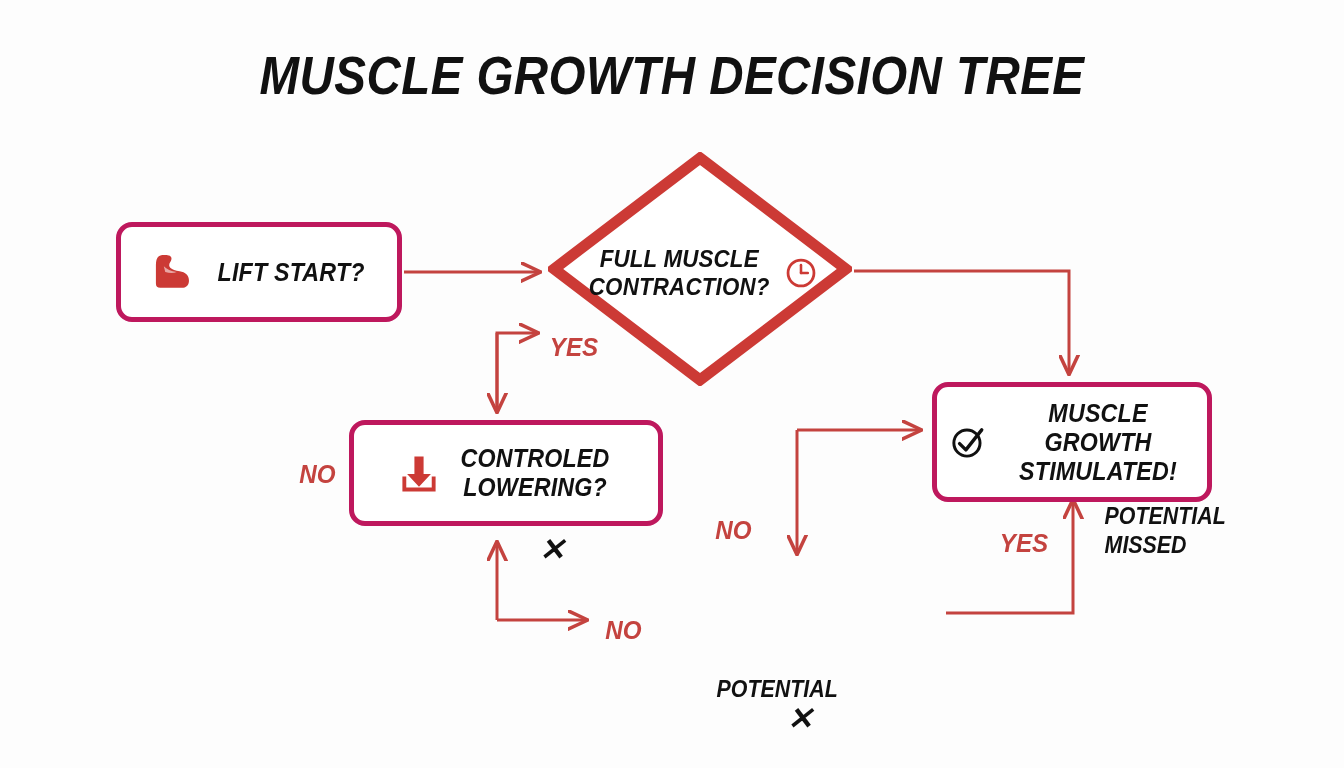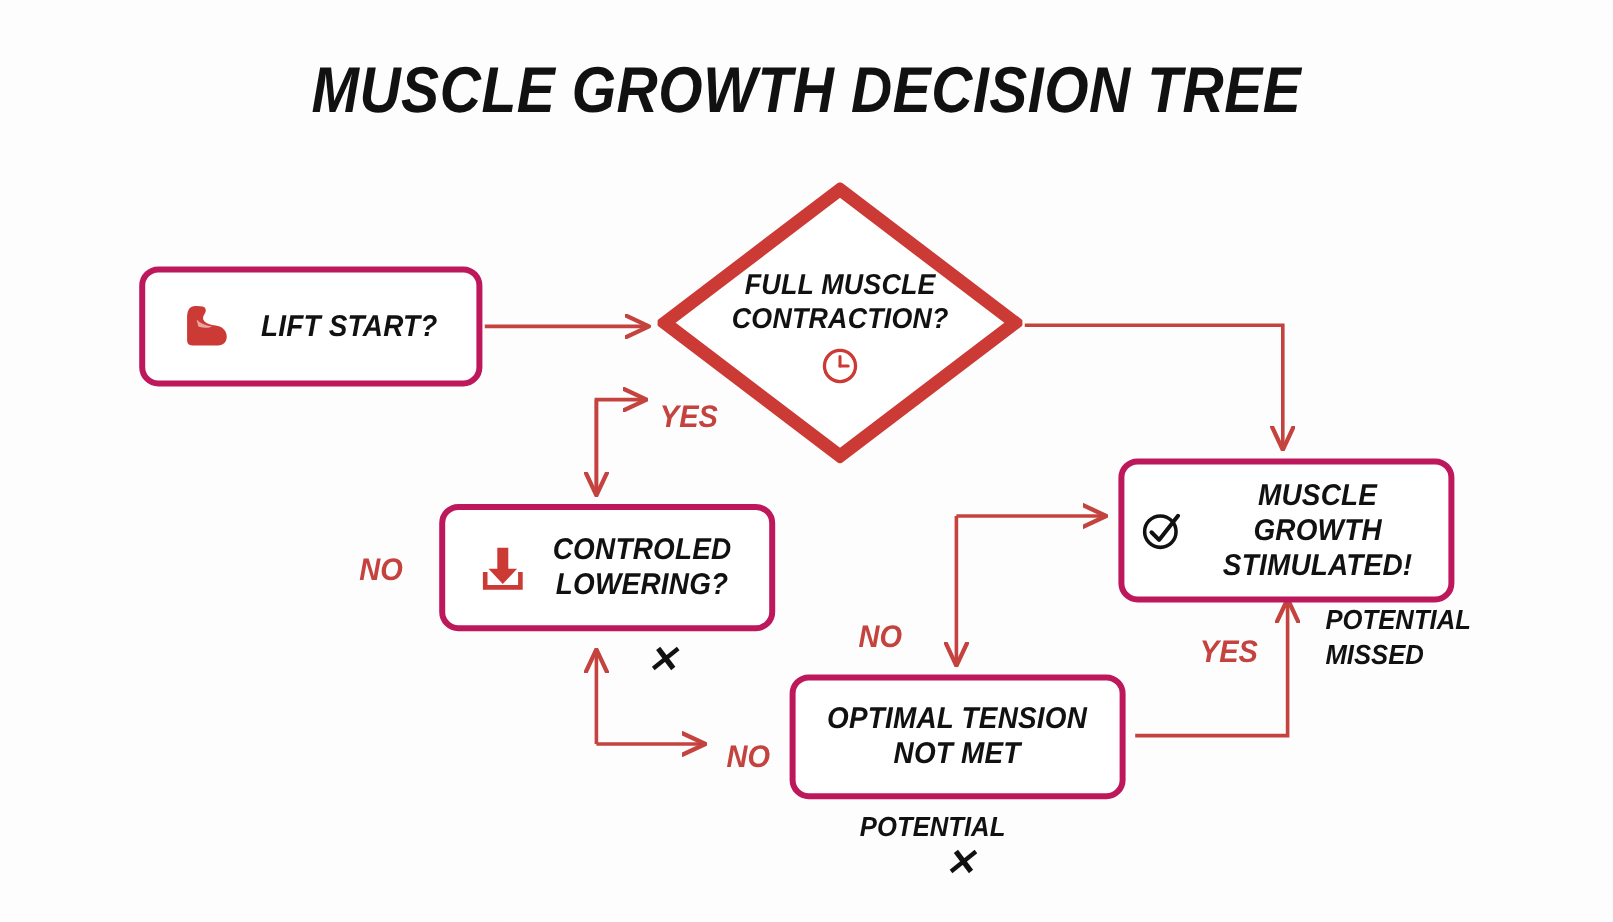--- a/index.html
+++ b/index.html
@@ -73,21 +73,21 @@
     white-space: pre-line;
   }
   .node-icon {
     flex: 0 0 auto;
     display: block;
     line-height: 0;
   }
 
   #node-lift-start   { left: 116px; top: 222px; width: 286px; height: 100px; }
   #node-lift-start .node-inner { gap: 18px; }
-  #node-controlled   { left: 366px; top: 420px; width: 280px; height: 106px; }
+  #node-controlled   { left: 349px; top: 420px; width: 314px; height: 106px; }
   #node-stimulated   { left: 932px; top: 382px; width: 280px; height: 120px; }
   #node-tension      { left: 658px; top: 562px; width: 280px; height: 104px; }
 
   
   #node-decision {
     position: absolute;
     left: 548px;
     top: 152px;
     width: 304px;
     height: 234px;
@@ -96,21 +96,20 @@
     position: absolute;
     inset: 0;
   }
   #node-decision .diamond-content {
     position: absolute;
     left: 0;
     top: 0;
     width: 304px;
     height: 234px;
     display: flex;
-    flex-direction: column;
     align-items: center;
     justify-content: center;
     gap: 8px;
     padding-top: 8px;
     box-sizing: border-box;
   }
   #node-decision .node-label { font-size: 24px; }
 
   
   .edge-label {
@@ -234,26 +233,20 @@
         <svg width="38" height="38" viewBox="0 0 36 36" xmlns="http://www.w3.org/2000/svg">
           <circle cx="17" cy="19" r="12.4" fill="none" stroke="#111111" stroke-width="2.8"></circle>
           <path d="M10 19.5 L16 25.5 L31 6.5" fill="none" stroke="#111111" stroke-width="3.2" stroke-linecap="round" stroke-linejoin="round"></path>
         </svg>
       </span>
       <span class="node-label">MUSCLE GROWTH
 STIMULATED!</span>
     </div>
   </div>
 
-  <div class="node" id="node-tension">
-    <div class="node-inner">
-      <span class="node-label">OPTIMAL TENSION
-NOT MET</span>
-    </div>
-  </div>
 
   <div class="edge-label" id="label-yes-left">YES</div>
   <div class="edge-label" id="label-no-left">NO</div>
   <div class="edge-label" id="label-no-mid">NO</div>
   <div class="edge-label" id="label-no-lower">NO</div>
   <div class="edge-label" id="label-yes-right">YES</div>
 
   <div class="note-label" id="note-potential-missed">POTENTIAL
 MISSED</div>
   <div class="note-label" id="note-potential">POTENTIAL</div>

